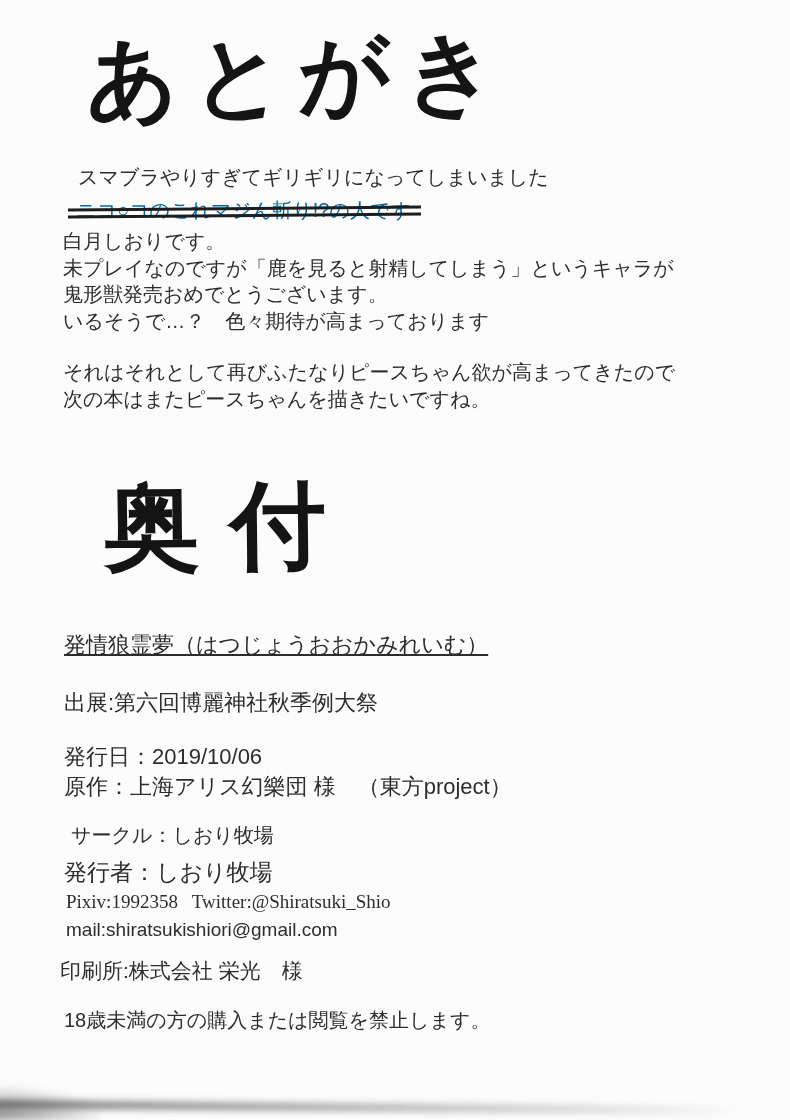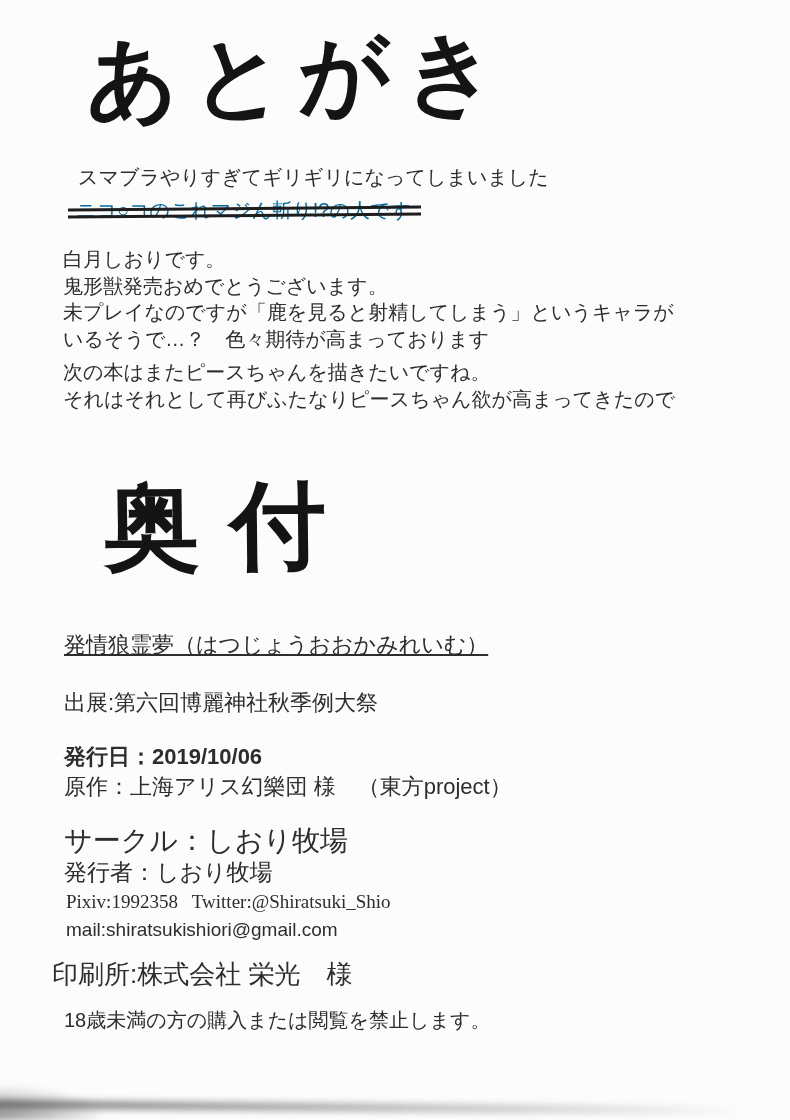--- a/index.html
+++ b/index.html
@@ -46,33 +46,33 @@
     left: -8px; right: -10px;
     height: 2.6px;
     background: #1d1d1d;
     transform: rotate(-0.45deg);
   }
   .struck-text::before { top: 37%; }
   .struck-text::after  { top: 63%; }
 
   .body-block { position: absolute; font-size: 20px; line-height: 26.5px; }
   .body-block p { margin: 0; white-space: pre; }
-  .block-1 { left: 63px; top: 246px; }
+  .block-1 { left: 63px; top: 228px; }
   .block-2 { left: 63px; top: 359px; }
 
   
   .book-title   { left: 64px; top: 630px;  font-size: 22px; text-decoration: underline; }
   .event-line   { left: 64px; top: 688px;  font-size: 22px; }
-  .date-line    { left: 64px; top: 742px;  font-size: 22px; font-weight: bold; }
+  .date-line    { left: 64px; top: 742px;  font-size: 22px; }
   .original-line{ left: 64px; top: 772px;  font-size: 22px; }
-  .circle-line  { left: 64px; top: 822px;  font-size: 28px; }
+  .circle-line  { left: 71px; top: 822px;  font-size: 20px; }
   .publisher-line{ left: 64px; top: 857px; font-size: 23px; }
   .contacts-line{ left: 66px; top: 891px;  font-size: 19px; font-family: Liberation Serif, serif; }
   .mail-line    { left: 66px; top: 919px;  font-size: 19px; }
-  .printer-line { left: 52px; top: 957px;  font-size: 26px; text-align: center; }
+  .printer-line { left: 60px; top: 957px;  font-size: 21px; text-align: center; }
   .notice-block { left: 64px; top: 1005px; font-size: 20px; line-height: 30px; }
 
   
   .bottom-shadow {
     position: absolute;
     left: -14px; bottom: 8px;
     width: 760px; height: 9px;
     background: linear-gradient(to right,
       rgba(40,40,40,0.55) 0%,
       rgba(70,70,70,0.45) 35%,
@@ -99,28 +99,28 @@
 
   <section>
     <h1 class="hand-title afterword-title">あとがき</h1>
 
     <p class="line intro-line">スマブラやりすぎてギリギリになってしまいました</p>
 
     <p class="line struck-line"><span class="struck-text">ニコ○コのこれマジん斬り!?の人です</span></p>
 
     <div class="body-block block-1">
       <p>白月しおりです。</p>
+      <p>未プレイなのですが「鹿を見ると射精してしまう」というキャラが</p>
       <p>鬼形獣発売おめでとうございます。</p>
-      <p>未プレイなのですが「鹿を見ると射精してしまう」というキャラが</p>
       <p>いるそうで…？　色々期待が高まっております</p>
     </div>
 
     <div class="body-block block-2">
+      <p>それはそれとして再びふたなりピースちゃん欲が高まってきたので</p>
       <p>次の本はまたピースちゃんを描きたいですね。</p>
-      <p>それはそれとして再びふたなりピースちゃん欲が高まってきたので</p>
     </div>
   </section>
 
   <section>
     <h1 class="hand-title colophon-title">奥付</h1>
 
     <p class="line book-title">発情狼霊夢（はつじょうおおかみれいむ）</p>
     <p class="line event-line">出展:第六回博麗神社秋季例大祭</p>
     <p class="line date-line">発行日：2019/10/06</p>
     <p class="line original-line">原作：上海アリス幻樂団 様　（東方project）</p>

